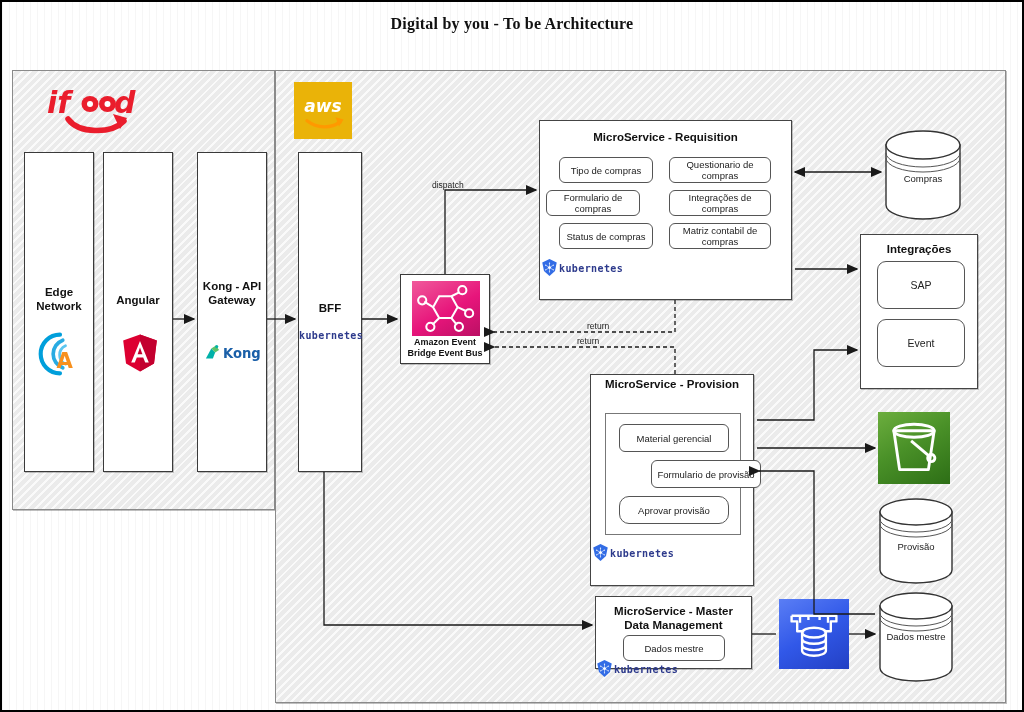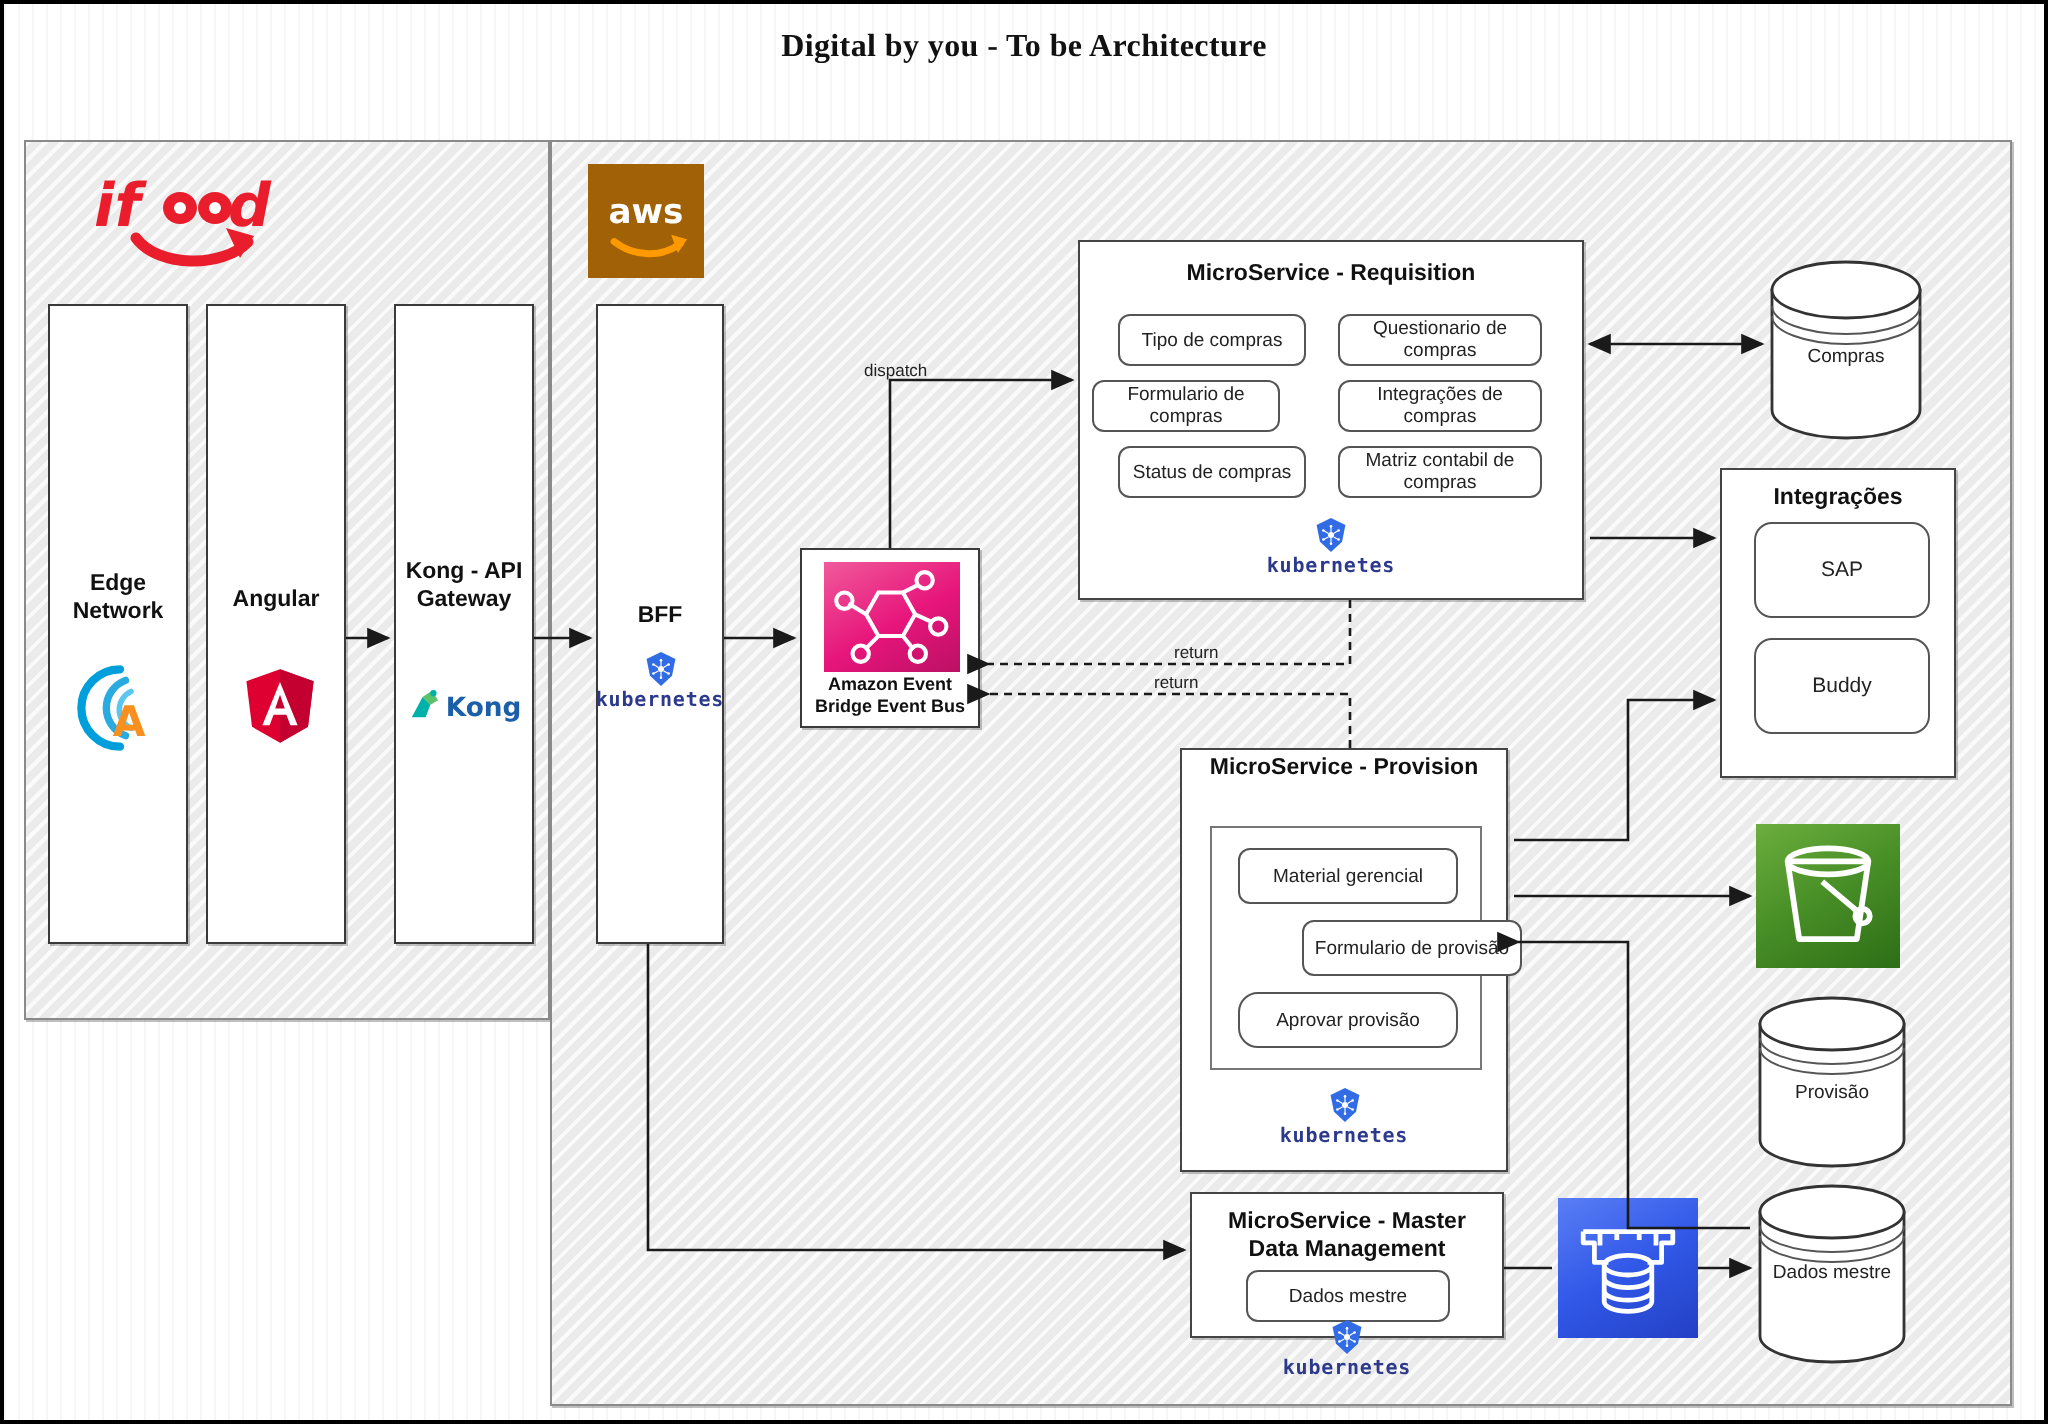--- a/index.html
+++ b/index.html
@@ -32,21 +32,21 @@
 
   .msbox{position:absolute;box-sizing:border-box;background:#fff;border:1px solid #444;
          box-shadow:1px 1px 0 rgba(0,0,0,.22);}
   .ms-title{text-align:center;font-size:11.5px;font-weight:bold;color:#111;line-height:14px;}
   .chip{position:absolute;box-sizing:border-box;background:#fff;border:1px solid #555;
         border-radius:6px;display:flex;align-items:center;justify-content:center;text-align:center;
         font-size:9.5px;color:#222;line-height:11px;padding:0 3px;}
   .innerbox{position:absolute;box-sizing:border-box;background:#fff;border:1px solid #777;}
 
   
-  .k8s{position:absolute;display:flex;flex-direction:column;align-items:center;}
+  .k8s{position:absolute;display:flex;flex-direction:row;align-items:center;}
   .k8s .lbl{font-size:10px;font-weight:bold;color:#2d3a8c;letter-spacing:.4px;
             font-family:"DejaVu Sans Mono",monospace;margin-top:1px;}
 
   
   .cyl{position:absolute;}
   .cyl .lbl{position:absolute;left:0;right:0;text-align:center;font-size:9.5px;color:#222;line-height:11px;}
 
   
   .tile{position:absolute;box-sizing:border-box;}
 
@@ -72,21 +72,21 @@
           <circle cx="92" cy="44" r="6" fill="#fff"></circle>
         <ellipse cx="127" cy="44" rx="17" ry="16"></ellipse>
           <circle cx="127" cy="44" r="6" fill="#fff"></circle>
         <text x="140" y="62" font-size="60" font-weight="bold" font-style="italic">d</text>
         <path d="M48 74 C70 104 135 104 160 78" stroke="#ea1d2c" stroke-width="11" fill="none" stroke-linecap="round"></path>
         <path d="M138 64 L166 72 L152 94 Z"></path>
       </g>
     </svg>
   </div>
 
-  <div class="tile" style="left:292px;top:80px;width:58px;height:57px;background:#a16207;">
+  <div class="tile" style="left:292px;top:80px;width:58px;height:57px;background:#eab308;font-style:italic;">
     <svg viewBox="0 0 100 100" width="58" height="57">
       <text x="50" y="52" fill="#fff" font-size="30" font-weight="bold" text-anchor="middle" font-family="DejaVu Sans, sans-serif">aws</text>
       <path d="M22 68 C40 82 64 82 80 70" stroke="#ff9900" stroke-width="6" fill="none" stroke-linecap="round"></path>
       <path d="M72 62 L86 66 L78 78 Z" fill="#ff9900"></path>
     </svg>
   </div>
 
   <div class="wbox col" style="left:22px;top:150px;width:70px;height:320px;">
     <div class="cap" style="top:132px;">Edge
 Network</div>
@@ -280,21 +280,21 @@
       <ellipse cx="39" cy="16" rx="37" ry="14" fill="#fff" stroke="#333" stroke-width="1.4"></ellipse>
       <path d="M2 24 A37 14 0 0 0 76 24" fill="none" stroke="#555" stroke-width="1"></path>
       <path d="M2 29 A37 14 0 0 0 76 29" fill="none" stroke="#555" stroke-width="1"></path>
     </svg>
     <div class="lbl" style="top:44px;">Compras</div>
   </div>
 
   <div class="msbox" style="left:858px;top:232px;width:118px;height:155px;">
     <div class="ms-title" style="margin-top:7px;">Integrações</div>
     <div class="chip" style="left:16px;top:26px;width:88px;height:48px;border-radius:9px;font-size:10.5px;">SAP</div>
-    <div class="chip" style="left:16px;top:84px;width:88px;height:48px;border-radius:9px;font-size:10.5px;">Buddy</div>
+    <div class="chip" style="left:16px;top:84px;width:88px;height:48px;border-radius:9px;font-size:10.5px;">Event</div>
   </div>
 
   <div class="tile" style="left:876px;top:410px;width:72px;height:72px;
        background:linear-gradient(150deg,#6cae3e 0%,#4a9128 45%,#2d6e16 100%);">
     <svg viewBox="0 0 100 100" width="72" height="72">
       <g fill="none" stroke="#fff" stroke-width="4" stroke-linejoin="round">
         <path d="M22 26 L30 80 L70 80 L78 26 Z"></path>
         <ellipse cx="50" cy="26" rx="28" ry="9"></ellipse>
         <path d="M46 40 L72 62"></path>
           <circle cx="74" cy="64" r="5"></circle>

